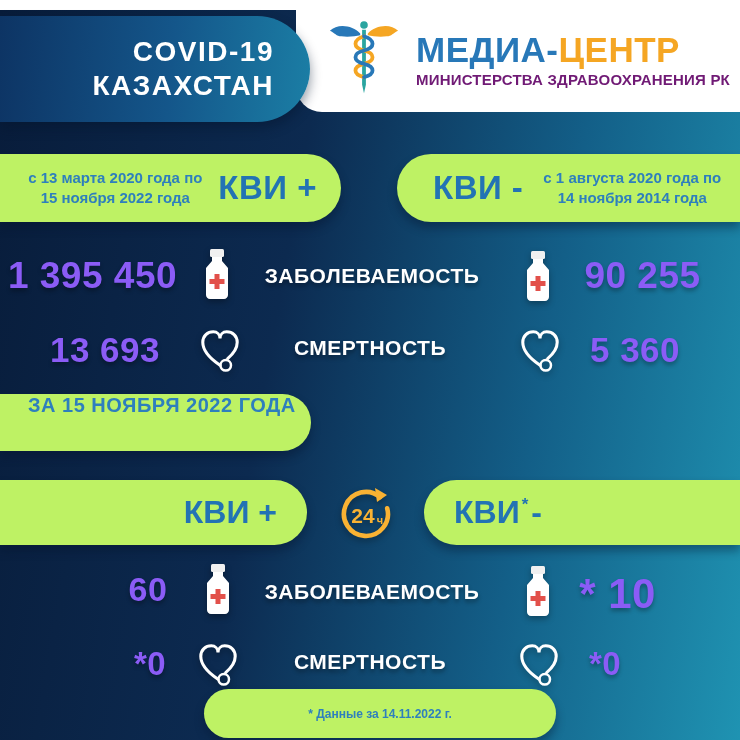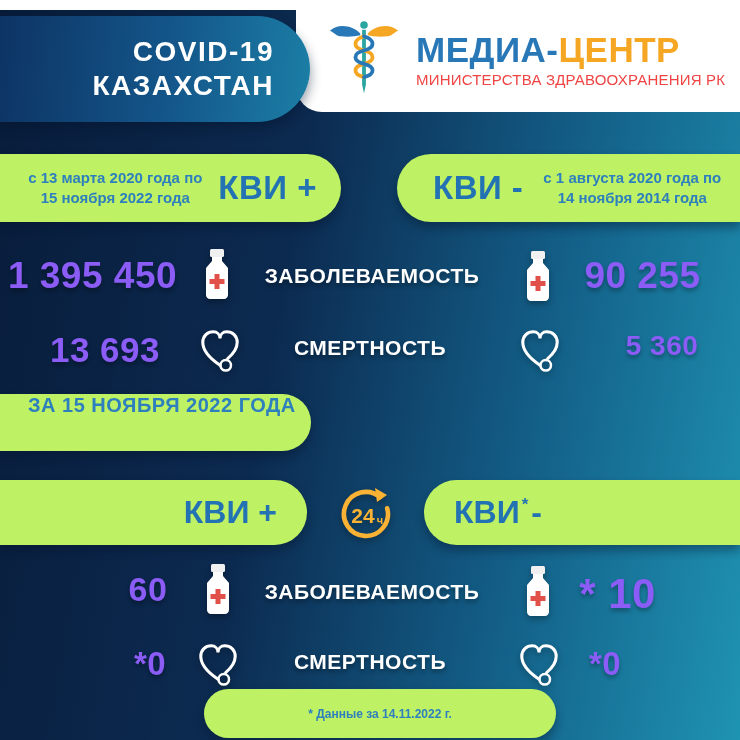--- a/index.html
+++ b/index.html
@@ -12,21 +12,21 @@
     background:linear-gradient(100deg,#081c3a 0%,#0c2a50 38%,#135f88 70%,#1f93b2 100%);
   }
   .logo-panel {
     position:absolute; left:296px; top:0; width:444px; height:112px;
     background:#ffffff; border-radius:0 0 0 26px;
   }
   .logo-row { position:absolute; left:32px; top:20px; display:flex; align-items:center; gap:16px; }
   .logo-title { font-size:35px; font-weight:800; letter-spacing:0.5px; line-height:1; }
   .lt-blue { color:#2878b8; }
   .lt-orange { color:#f5a623; }
-  .logo-sub { font-size:15px; font-weight:400; color:#ef4444; letter-spacing:0.2px; margin-top:4px; }
+  .logo-sub { font-size:15px; font-weight:700; color:#701a75; letter-spacing:0.2px; margin-top:4px; }
   .covid-pill {
     position:absolute; left:0; top:16px; width:310px; height:106px;
     border-radius:0 53px 53px 0;
     background:linear-gradient(95deg,#0d3464 0%,#14568a 55%,#1b7ea5 100%);
     box-shadow:0 6px 12px rgba(5,20,45,0.45);
     display:flex; flex-direction:column; justify-content:center; align-items:flex-end;
     padding-right:36px; box-sizing:border-box;
   }
   .covid-line { color:#ffffff; font-weight:800; font-size:28px; letter-spacing:1.5px; line-height:1.2; }
   .pill { position:absolute; background:#bef264; box-shadow:0 6px 10px rgba(5,20,45,0.4); box-sizing:border-box; }
@@ -133,21 +133,21 @@
   <div class="stat-num" style="left:30px; top:330px; width:150px; font-size:35px;">13 693</div>
   <svg class="icon" style="left:198px; top:326px;" width="44" height="48" viewBox="0 0 46 50">
     <path d="M23 41 C 14 35, 5 27, 5 17 C 5 10, 10 6, 16 6 C 20 6, 23 9, 23 13 C 23 9, 26 6, 30 6 C 36 6, 41 10, 41 17 C 41 23, 37 29, 31 34" fill="none" stroke="#ffffff" stroke-width="3.2" stroke-linecap="round"></path>
     <circle cx="29" cy="41" r="5.5" fill="none" stroke="#ffffff" stroke-width="2.6"></circle>
   </svg>
   <div class="stat-label" style="left:285px; top:336px; width:170px;">СМЕРТНОСТЬ</div>
   <svg class="icon" style="left:518px; top:326px;" width="44" height="48" viewBox="0 0 46 50">
     <path d="M23 41 C 14 35, 5 27, 5 17 C 5 10, 10 6, 16 6 C 20 6, 23 9, 23 13 C 23 9, 26 6, 30 6 C 36 6, 41 10, 41 17 C 41 23, 37 29, 31 34" fill="none" stroke="#ffffff" stroke-width="3.2" stroke-linecap="round"></path>
     <circle cx="29" cy="41" r="5.5" fill="none" stroke="#ffffff" stroke-width="2.6"></circle>
   </svg>
-  <div class="stat-num" style="left:602px; top:330px; width:120px; font-size:28px;">5 360</div>
+  <div class="stat-num" style="left:575px; top:330px; width:120px; font-size:35px;">5 360</div>
 
   <div class="pill banner-pill">
     <div class="banner-text">ЗА 15 НОЯБРЯ 2022 ГОДА</div>
   </div>
 
   <div class="pill pill-daily-left">
     <div class="kvi-daily">КВИ +</div>
   </div>
   <svg class="icon" style="left:336px; top:483px;" width="60" height="60" viewBox="0 0 60 60">
     <path d="M44.1 14.1 A 22 22 0 1 0 51.2 25.3" fill="none" stroke="#f9b233" stroke-width="4.6" stroke-linecap="round"></path>

